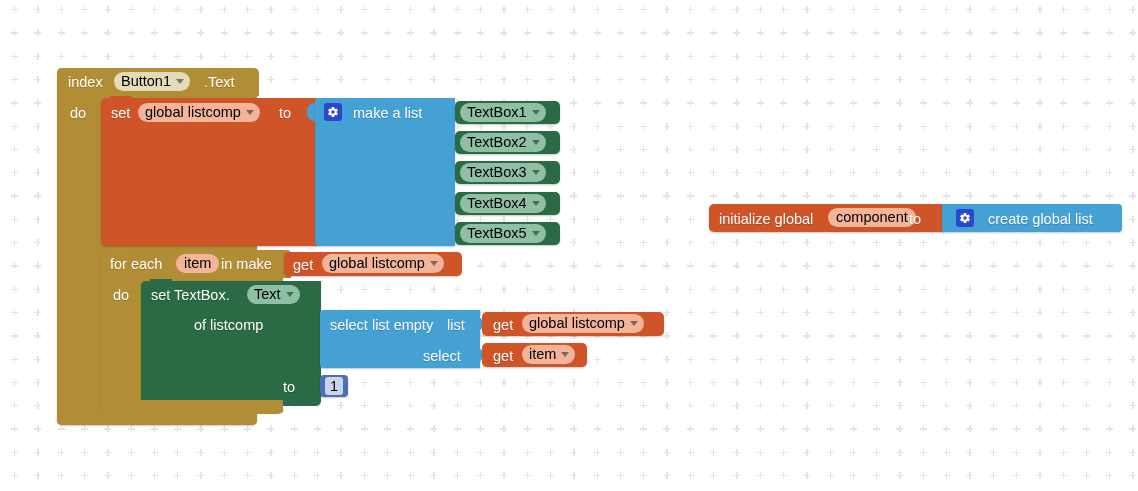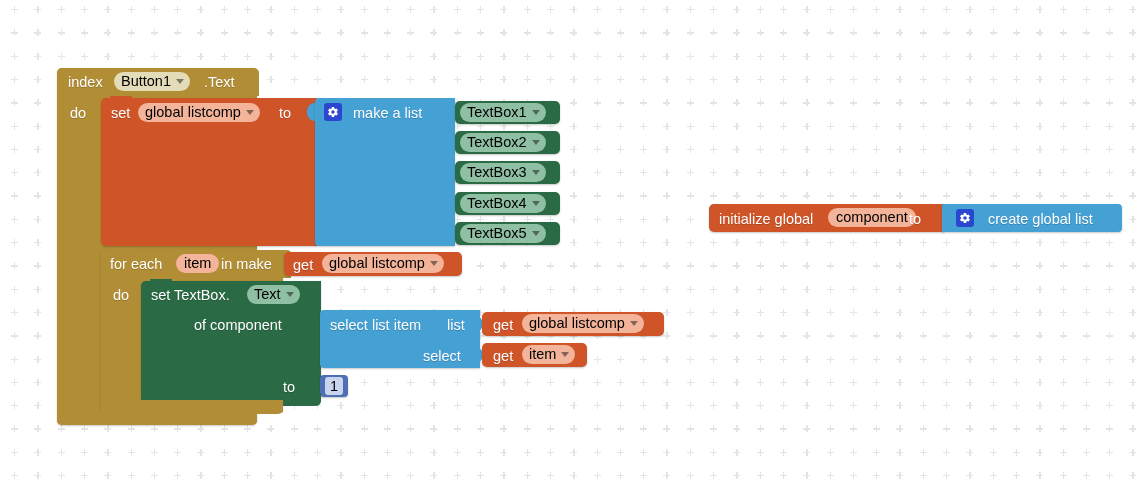--- a/index.html
+++ b/index.html
@@ -1228,28 +1228,28 @@
 
   <div class="blk c-green sh" style="left:141px; top:281px; width:180px; height:119px; border-radius:5px 0 0 5px;"></div>
   <div class="blk c-green" style="left:150px; top:279px; width:22px; height:6px; border-radius:0 0 6px 6px;"></div>
 
   <span class="lbl" style="left:151px; top:287px;">set TextBox.</span>
   <div class="field f-green" style="left:247px; top:285px;">
     <span class="txt">Text</span>
     <span class="caret"></span>
   </div>
 
-  <span class="lbl" style="left:194px; top:317px;">of component</span>
+  <span class="lbl" style="left:194px; top:317px;">of listcomp</span>
   <div class="blk c-green" style="left:313px; top:316px; width:10px; height:16px; border-radius:0 8px 8px 0;"></div>
 
   <span class="lbl" style="left:283px; top:379px;">to</span>
   <div class="blk c-green" style="left:313px; top:377px; width:10px; height:16px; border-radius:0 8px 8px 0;"></div>
 
   <div class="blk c-blue sh" style="left:320px; top:310px; width:160px; height:58px; border-radius:4px 0 0 4px;"></div>
-  <span class="lbl" style="left:330px; top:317px;">select list item</span>
+  <span class="lbl" style="left:330px; top:317px;">select list empty</span>
   <span class="lbl" style="left:447px; top:317px;">list</span>
   <span class="lbl" style="left:423px; top:348px;">select</span>
   <div class="blk c-blue" style="left:473px; top:316px; width:10px; height:16px; border-radius:0 8px 8px 0;"></div>
   <div class="blk c-blue" style="left:473px; top:347px; width:10px; height:16px; border-radius:0 8px 8px 0;"></div>
 
   <div class="blk c-orange sh rall" style="left:482px; top:312px; width:182px; height:24px;"></div>
   <span class="lbl" style="left:493px; top:317px;">get</span>
   <div class="field f-orange" style="left:522px; top:314px;">
     <span class="txt">global listcomp</span>
     <span class="caret"></span>

